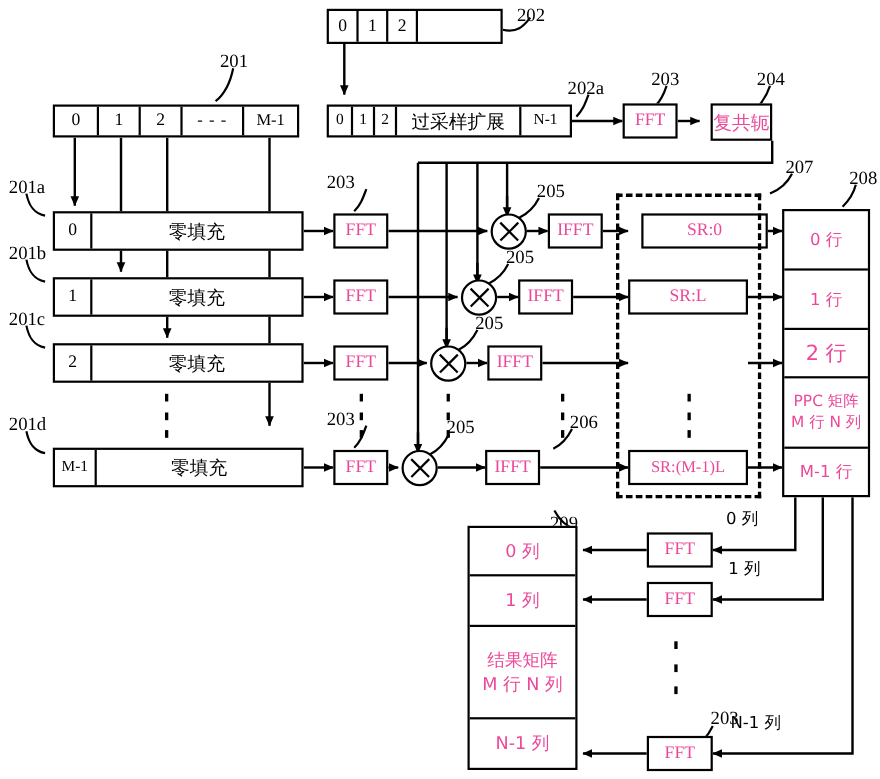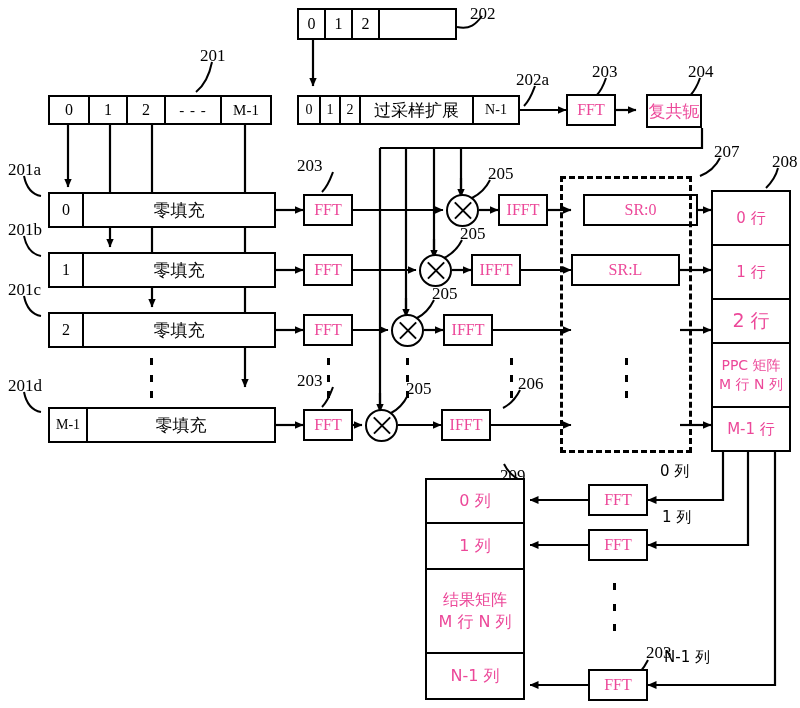--- a/index.html
+++ b/index.html
@@ -194,20 +194,21 @@
   <div class="mult" style="left:391px;top:314px;width:33px;height:33px;"></div>
   <div class="box" style="left:443px;top:314px;width:50px;height:32px;font-size:16px;">IFFT</div>
 
   <div class="cellrow" style="left:48px;top:407px;width:228px;height:36px;">
     <div style="width:38px;font-size:14px;">M-1</div>
     <div style="flex:1;font-size:17px;font-family:'DejaVu Sans',sans-serif;">零填充</div>
   </div>
   <div class="box" style="left:303px;top:409px;width:50px;height:32px;font-size:16px;">FFT</div>
   <div class="mult" style="left:365px;top:409px;width:33px;height:33px;"></div>
   <div class="box" style="left:441px;top:409px;width:50px;height:32px;font-size:16px;">IFFT</div>
+  <div class="box" style="left:571px;top:409px;width:109px;height:32px;font-size:15px;">SR:(M-1)L</div>
 
   <div class="dashbox" style="left:560px;top:176px;width:132px;height:277px;"></div>
 
   <div class="vdots" style="left:149px;top:358px;width:4px;height:40px;">
     <i></i>
       <i></i>
       <i></i>
   </div>
   <div class="vdots" style="left:326px;top:358px;width:4px;height:40px;">
     <i></i>

